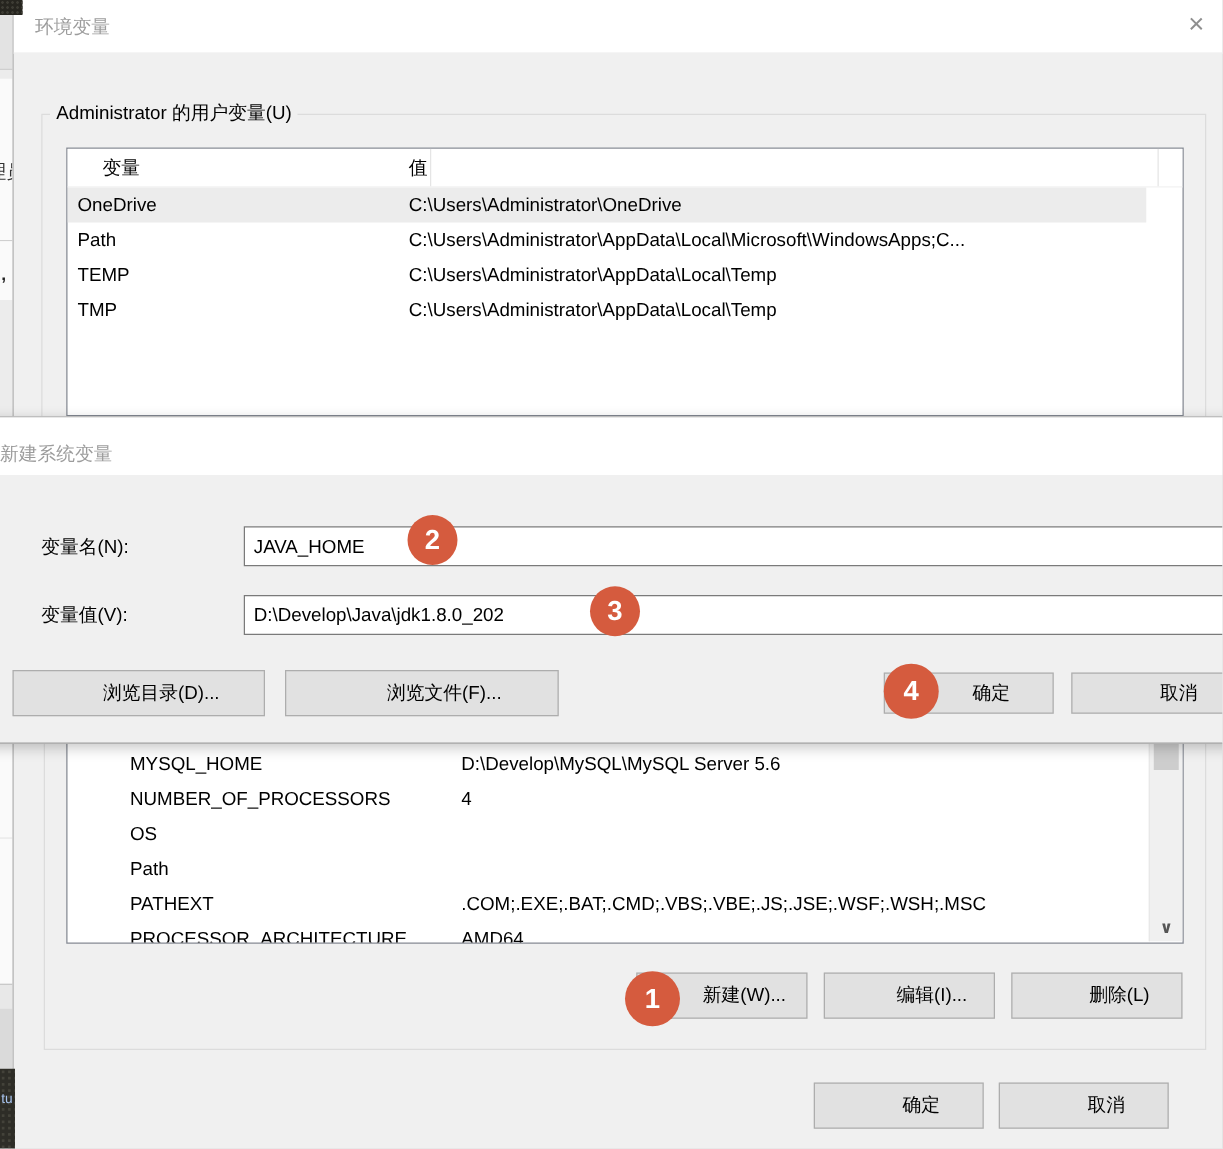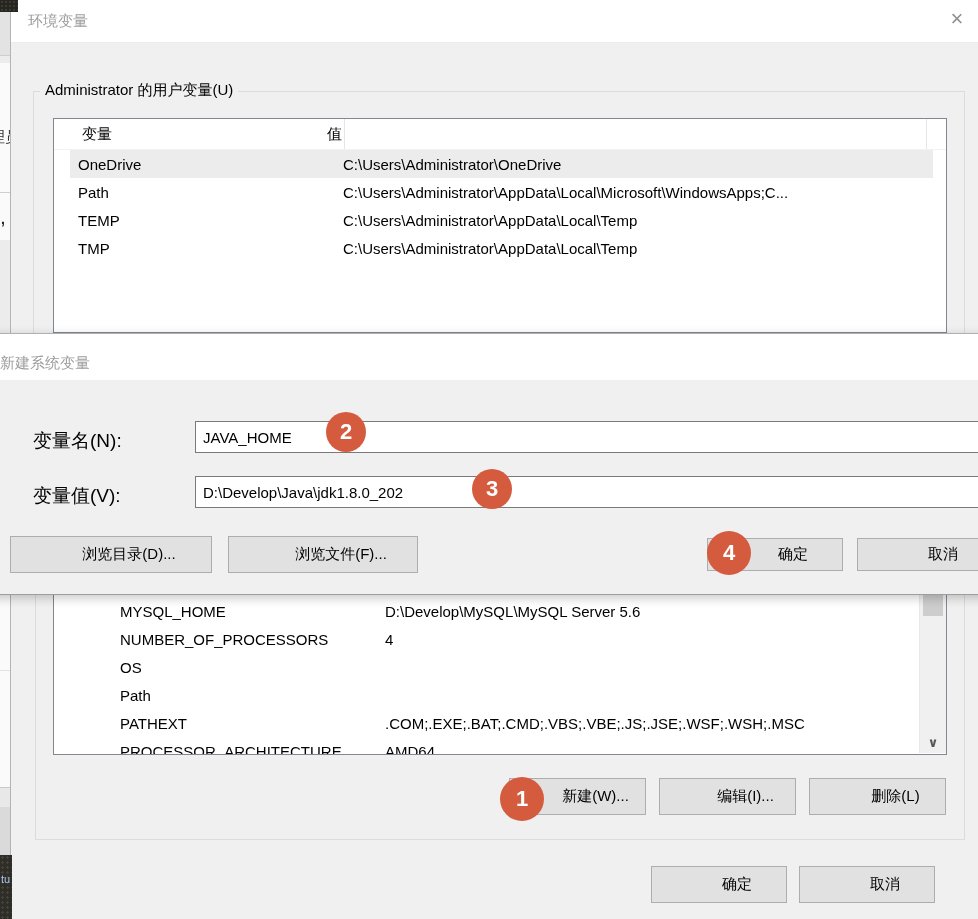--- a/index.html
+++ b/index.html
@@ -40,21 +40,21 @@
   .gb-label{position:absolute;top:-11px;left:6px;background:#f0f0f0;padding:0 5px;font-size:15px;color:#000;white-space:nowrap;}
   .gb-system{left:24px;top:350px;width:928px;height:488px;}
 
   .lv-table{position:absolute;background:#fff;border:1px solid #828790;overflow:hidden;}
   .tbl-user{left:42px;top:118px;width:892px;height:213px;}
   .tbl-sys{left:42px;top:565px;width:892px;height:188px;}
   .lv-header{position:absolute;left:0;top:0;width:100%;height:30px;background:#fff;border-bottom:1px solid #f2f2f2;}
   .hcell{position:absolute;top:0;height:30px;display:flex;align-items:center;font-size:15px;color:#000;}
   .hc-name{left:0;width:262px;padding-left:8px;border-right:1px solid #e5e5e5;margin-left:20px;}
   .hc-value{left:263px;width:599px;padding-left:10px;border-right:1px solid #e5e5e5;}
-  .lv-rows{position:absolute;left:16px;width:100%;}
+  .lv-rows{position:absolute;left:0;width:100%;}
   .rows-user{top:31px;}
   .rows-sys{top:31px;padding-left:42px;}
   .lv-row{position:relative;height:28px;width:863px;}
   .lv-row.selected{background:#ececec;}
   .cell{position:absolute;top:0;height:28px;display:flex;align-items:center;font-size:15px;color:#000;
     white-space:nowrap;overflow:hidden;}
   .c-name{left:8px;width:250px;}
   .c-value{left:273px;width:586px;}
   .scrollbar{position:absolute;left:865px;top:29px;width:26px;bottom:1px;background:#f0f0f0;border-left:1px solid #e8e8e8;}
   .sb-thumb{position:absolute;left:3px;top:0;width:20px;height:21px;background:#cdcdcd;}
@@ -67,29 +67,29 @@
   .btn-edit{left:648px;top:778px;width:137px;height:37px;}
   .btn-del{left:798px;top:778px;width:137px;height:37px;}
   .btn-ok-main{left:640px;top:866px;width:136px;height:37px;}
   .btn-cancel-main{left:788px;top:866px;width:136px;height:37px;}
 
   
   .new-dialog{left:-12px;top:333px;width:1010px;height:260px;background:#f0f0f0;z-index:10;
     border-top:1px solid #b0b0b0;border-bottom:1px solid #9e9e9e;box-shadow:0 3px 10px rgba(0,0,0,0.22);}
   .new-dialog .ttext{position:absolute;left:12px;top:20px;font-size:15px;color:#9c9c9c;}
   .nd-titlebar{position:absolute;left:0;top:0;right:0;height:46px;background:#fff;}
-  .fld-label{position:absolute;font-size:19px;color:#000;}
+  .fld-label{position:absolute;font-size:15px;color:#000;}
   .lbl-name{left:45px;top:94px;}
   .lbl-value{left:45px;top:149px;}
   .fld-input{position:absolute;height:30px;width:801px;left:207px;background:#fff;border:1px solid #7a7a7a;
     font-size:15px;color:#000;padding:0 0 0 7px;font-family:inherit;box-sizing:content-box;}
   .inp-name{top:87px;}
   .inp-value{top:142px;}
   .btn-bdir{left:22px;top:202px;width:202px;height:37px;}
-  .btn-bfile{left:240px;top:202px;width:190px;height:37px;text-align:center;}
+  .btn-bfile{left:240px;top:202px;width:219px;height:37px;text-align:center;}
   .btn-ok-new{left:719px;top:204px;width:136px;height:33px;}
   .btn-cancel-new{left:869px;top:204px;width:136px;height:33px;}
 
   
   .annot{position:absolute;border-radius:50%;color:#fff;font-weight:bold;display:flex;align-items:center;
     justify-content:center;z-index:40;font-size:22px;}
   .a1{left:500px;top:777px;width:44px;height:44px;}
   .a2{left:326px;top:412px;width:40px;height:40px;}
   .a3{left:472px;top:469px;width:40px;height:40px;}
   .a4{left:707px;top:531px;width:44px;height:44px;}

